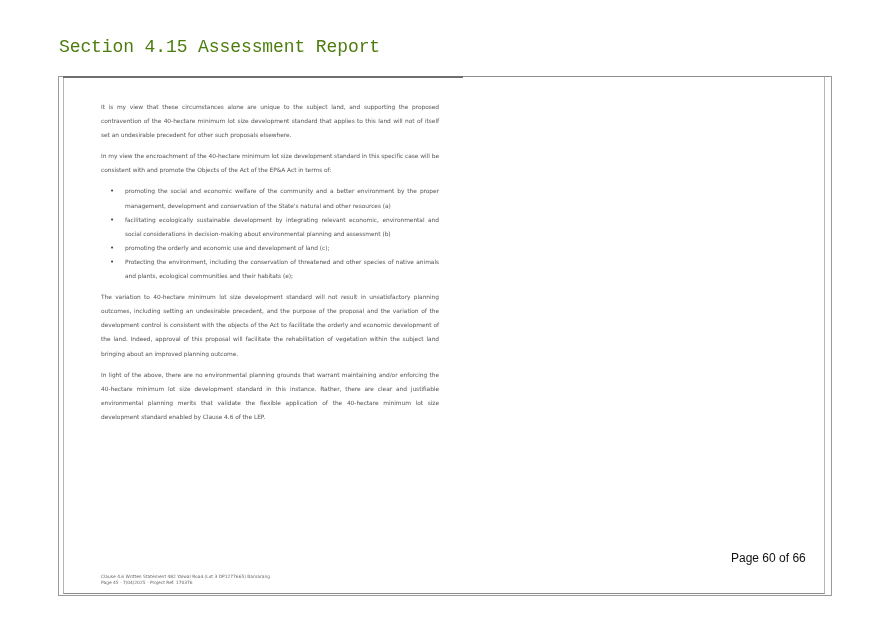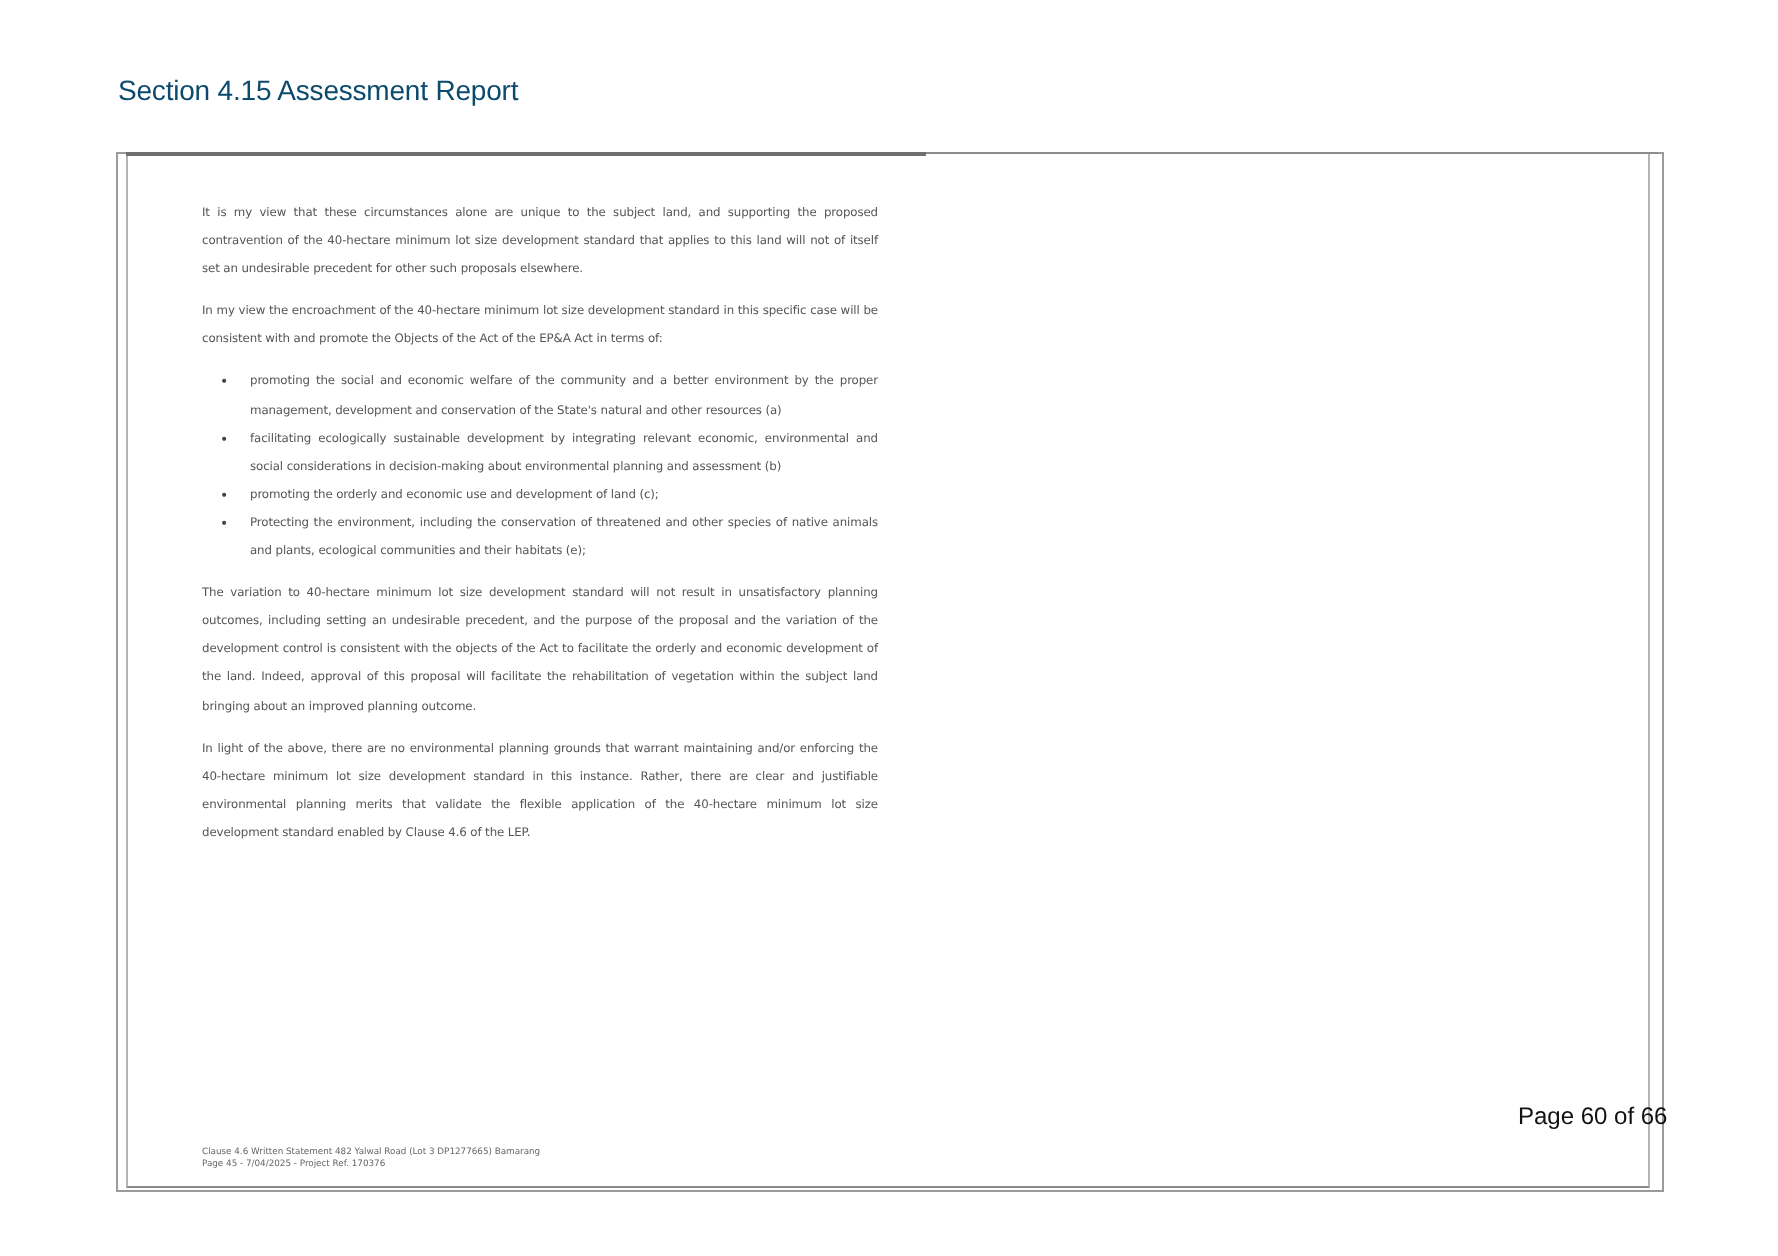--- a/index.html
+++ b/index.html
@@ -11,23 +11,24 @@
       width: 889px;
       height: 628px;
       position: relative;
       overflow: hidden;
       font-family: "Liberation Sans", sans-serif;
     }
     .report-title {
       position: absolute;
       left: 59px;
       top: 37px;
-      font-size: 14px;
-      color: #0c4a6e;
+      font-size: 18px;
+      color: #4d7c0f;
       letter-spacing: -0.1px;
+      font-family: Liberation Mono, monospace;
     }
     .outer-frame {
       position: absolute;
       left: 58px;
       top: 76px;
       width: 774px;
       height: 520px;
       border: 1px solid #9a9a9a;
       box-sizing: border-box;
     }
@@ -86,21 +87,21 @@
     .doc-body li::before {
       content: "\2022";
       position: absolute;
       left: -15px;
       top: 0;
       color: #444;
       font-size: 7px;
     }
     .page-number {
       position: absolute;
-      left: 759px;
+      left: 731px;
       top: 551px;
       font-size: 12px;
       color: #111111;
       white-space: nowrap;
       text-align: right;
     }
     .footer-ref {
       position: absolute;
       left: 101px;
       top: 574px;

